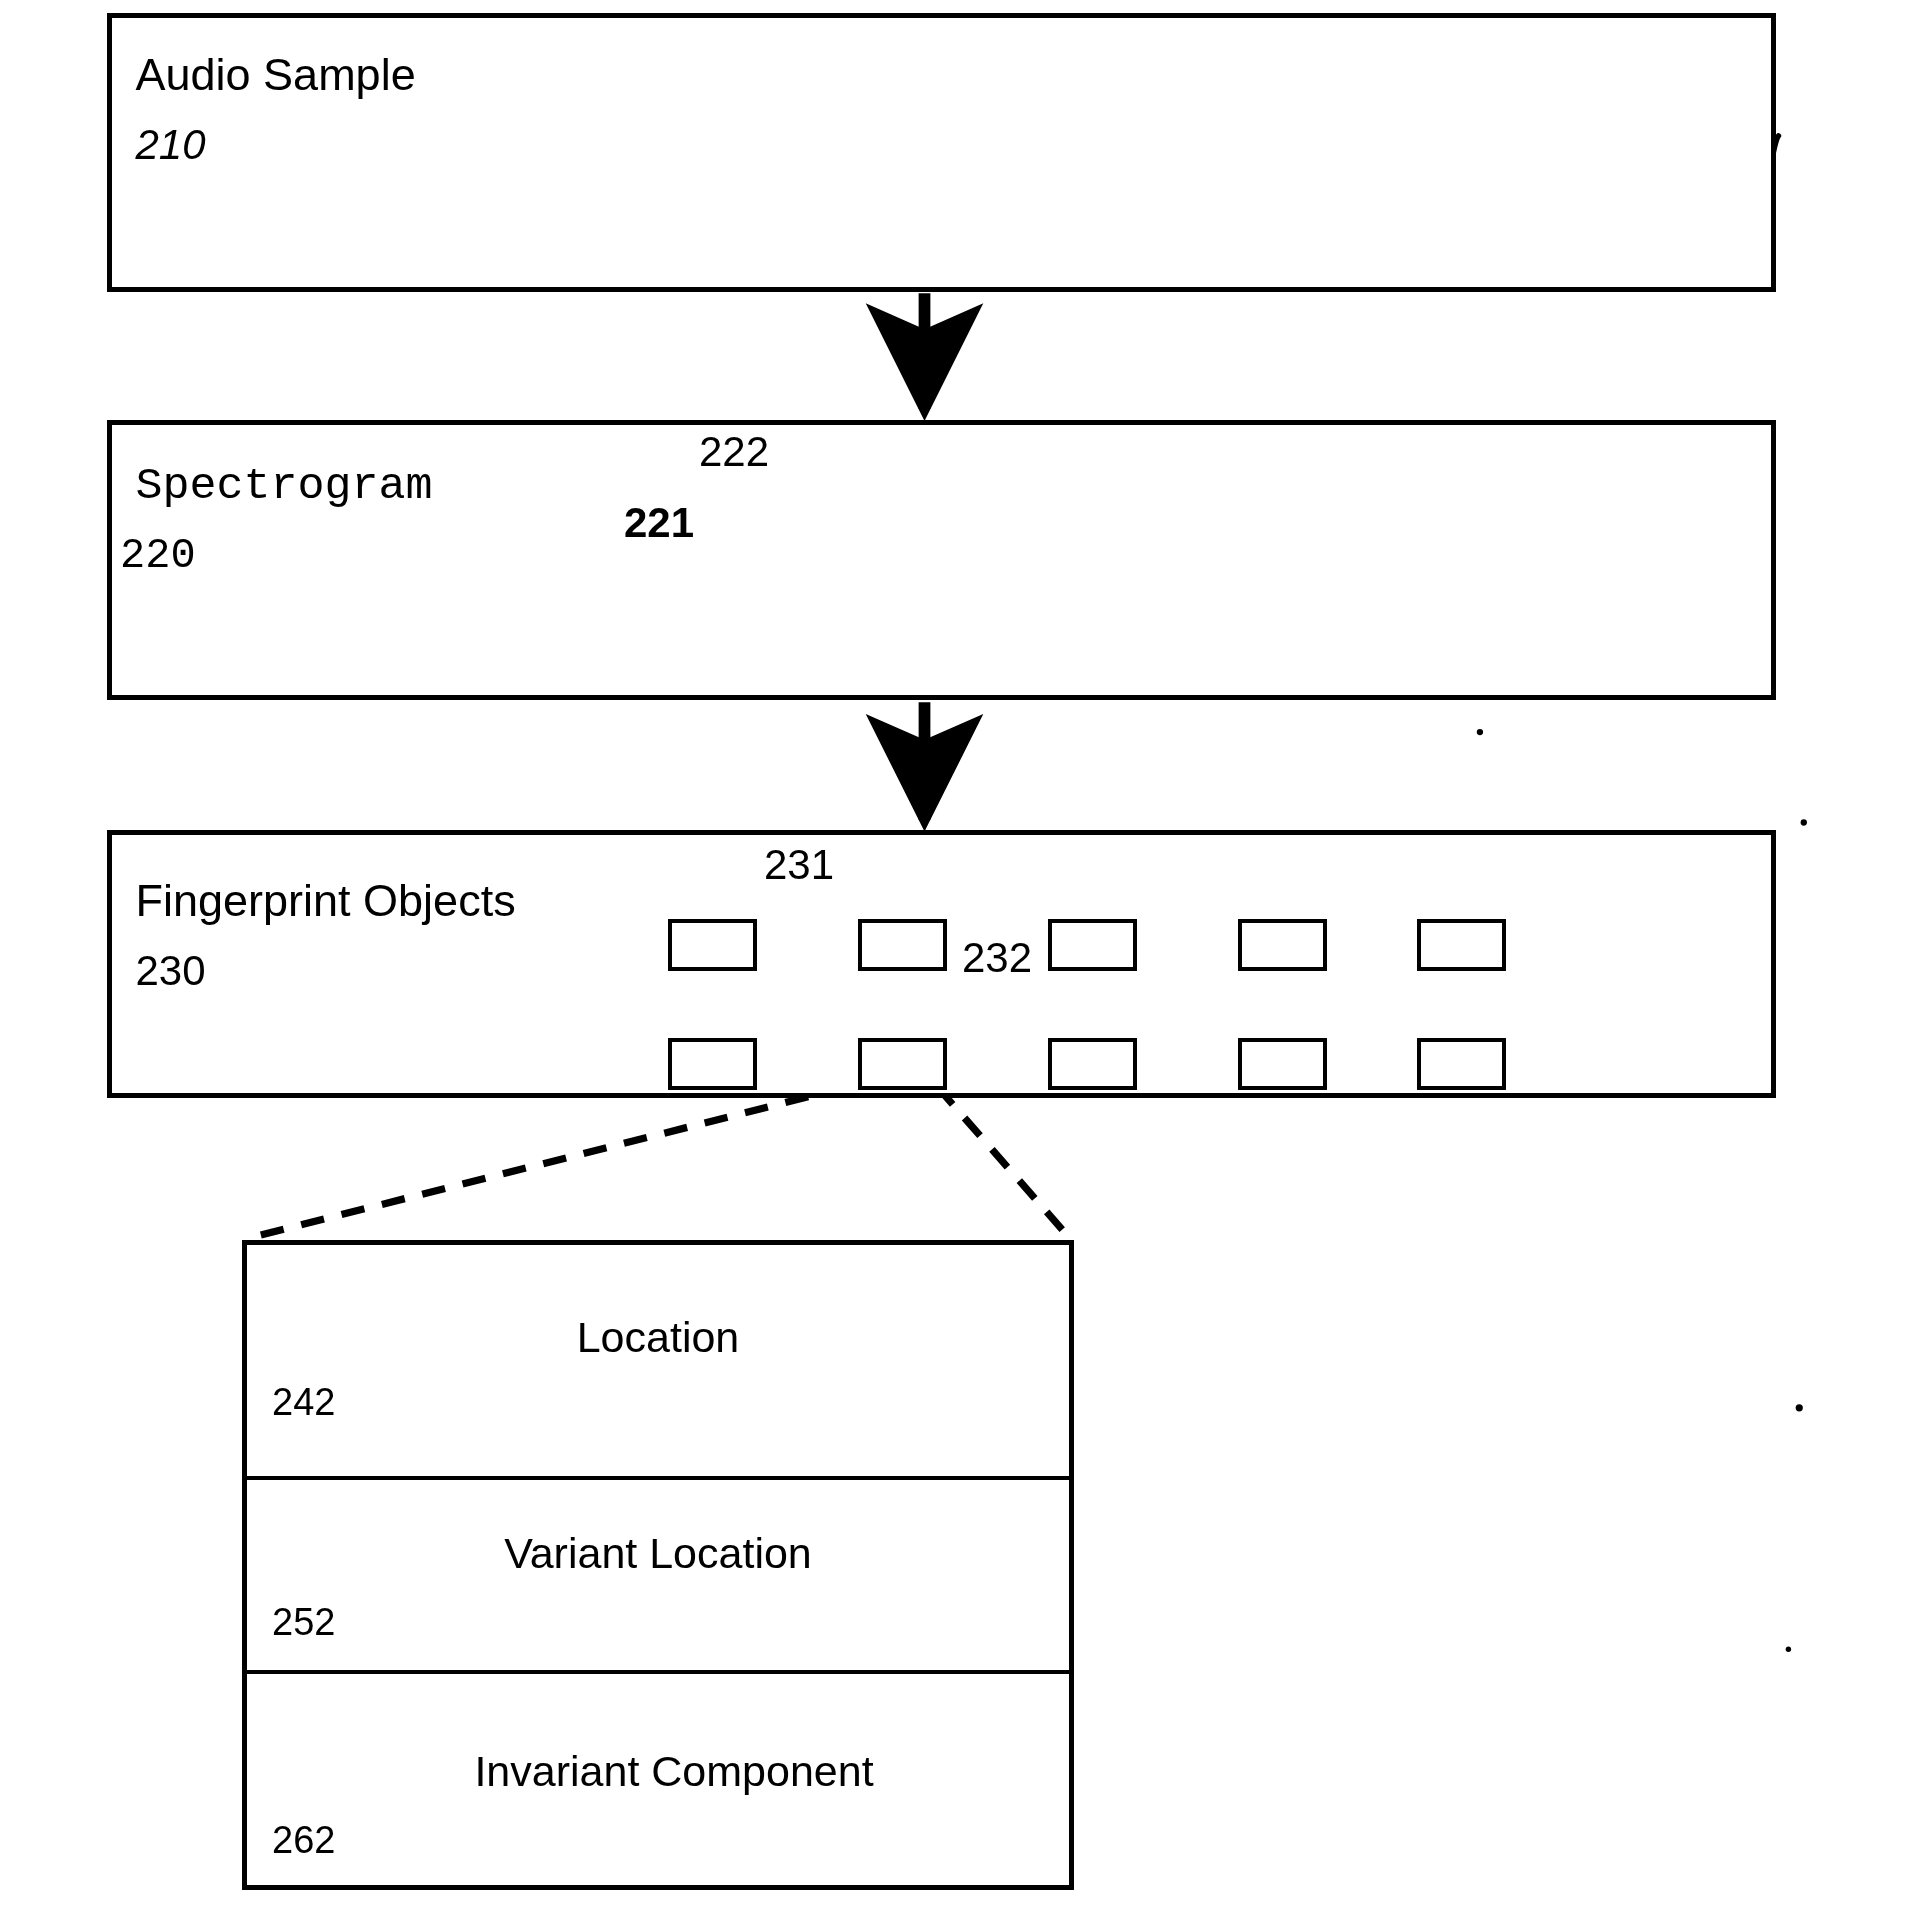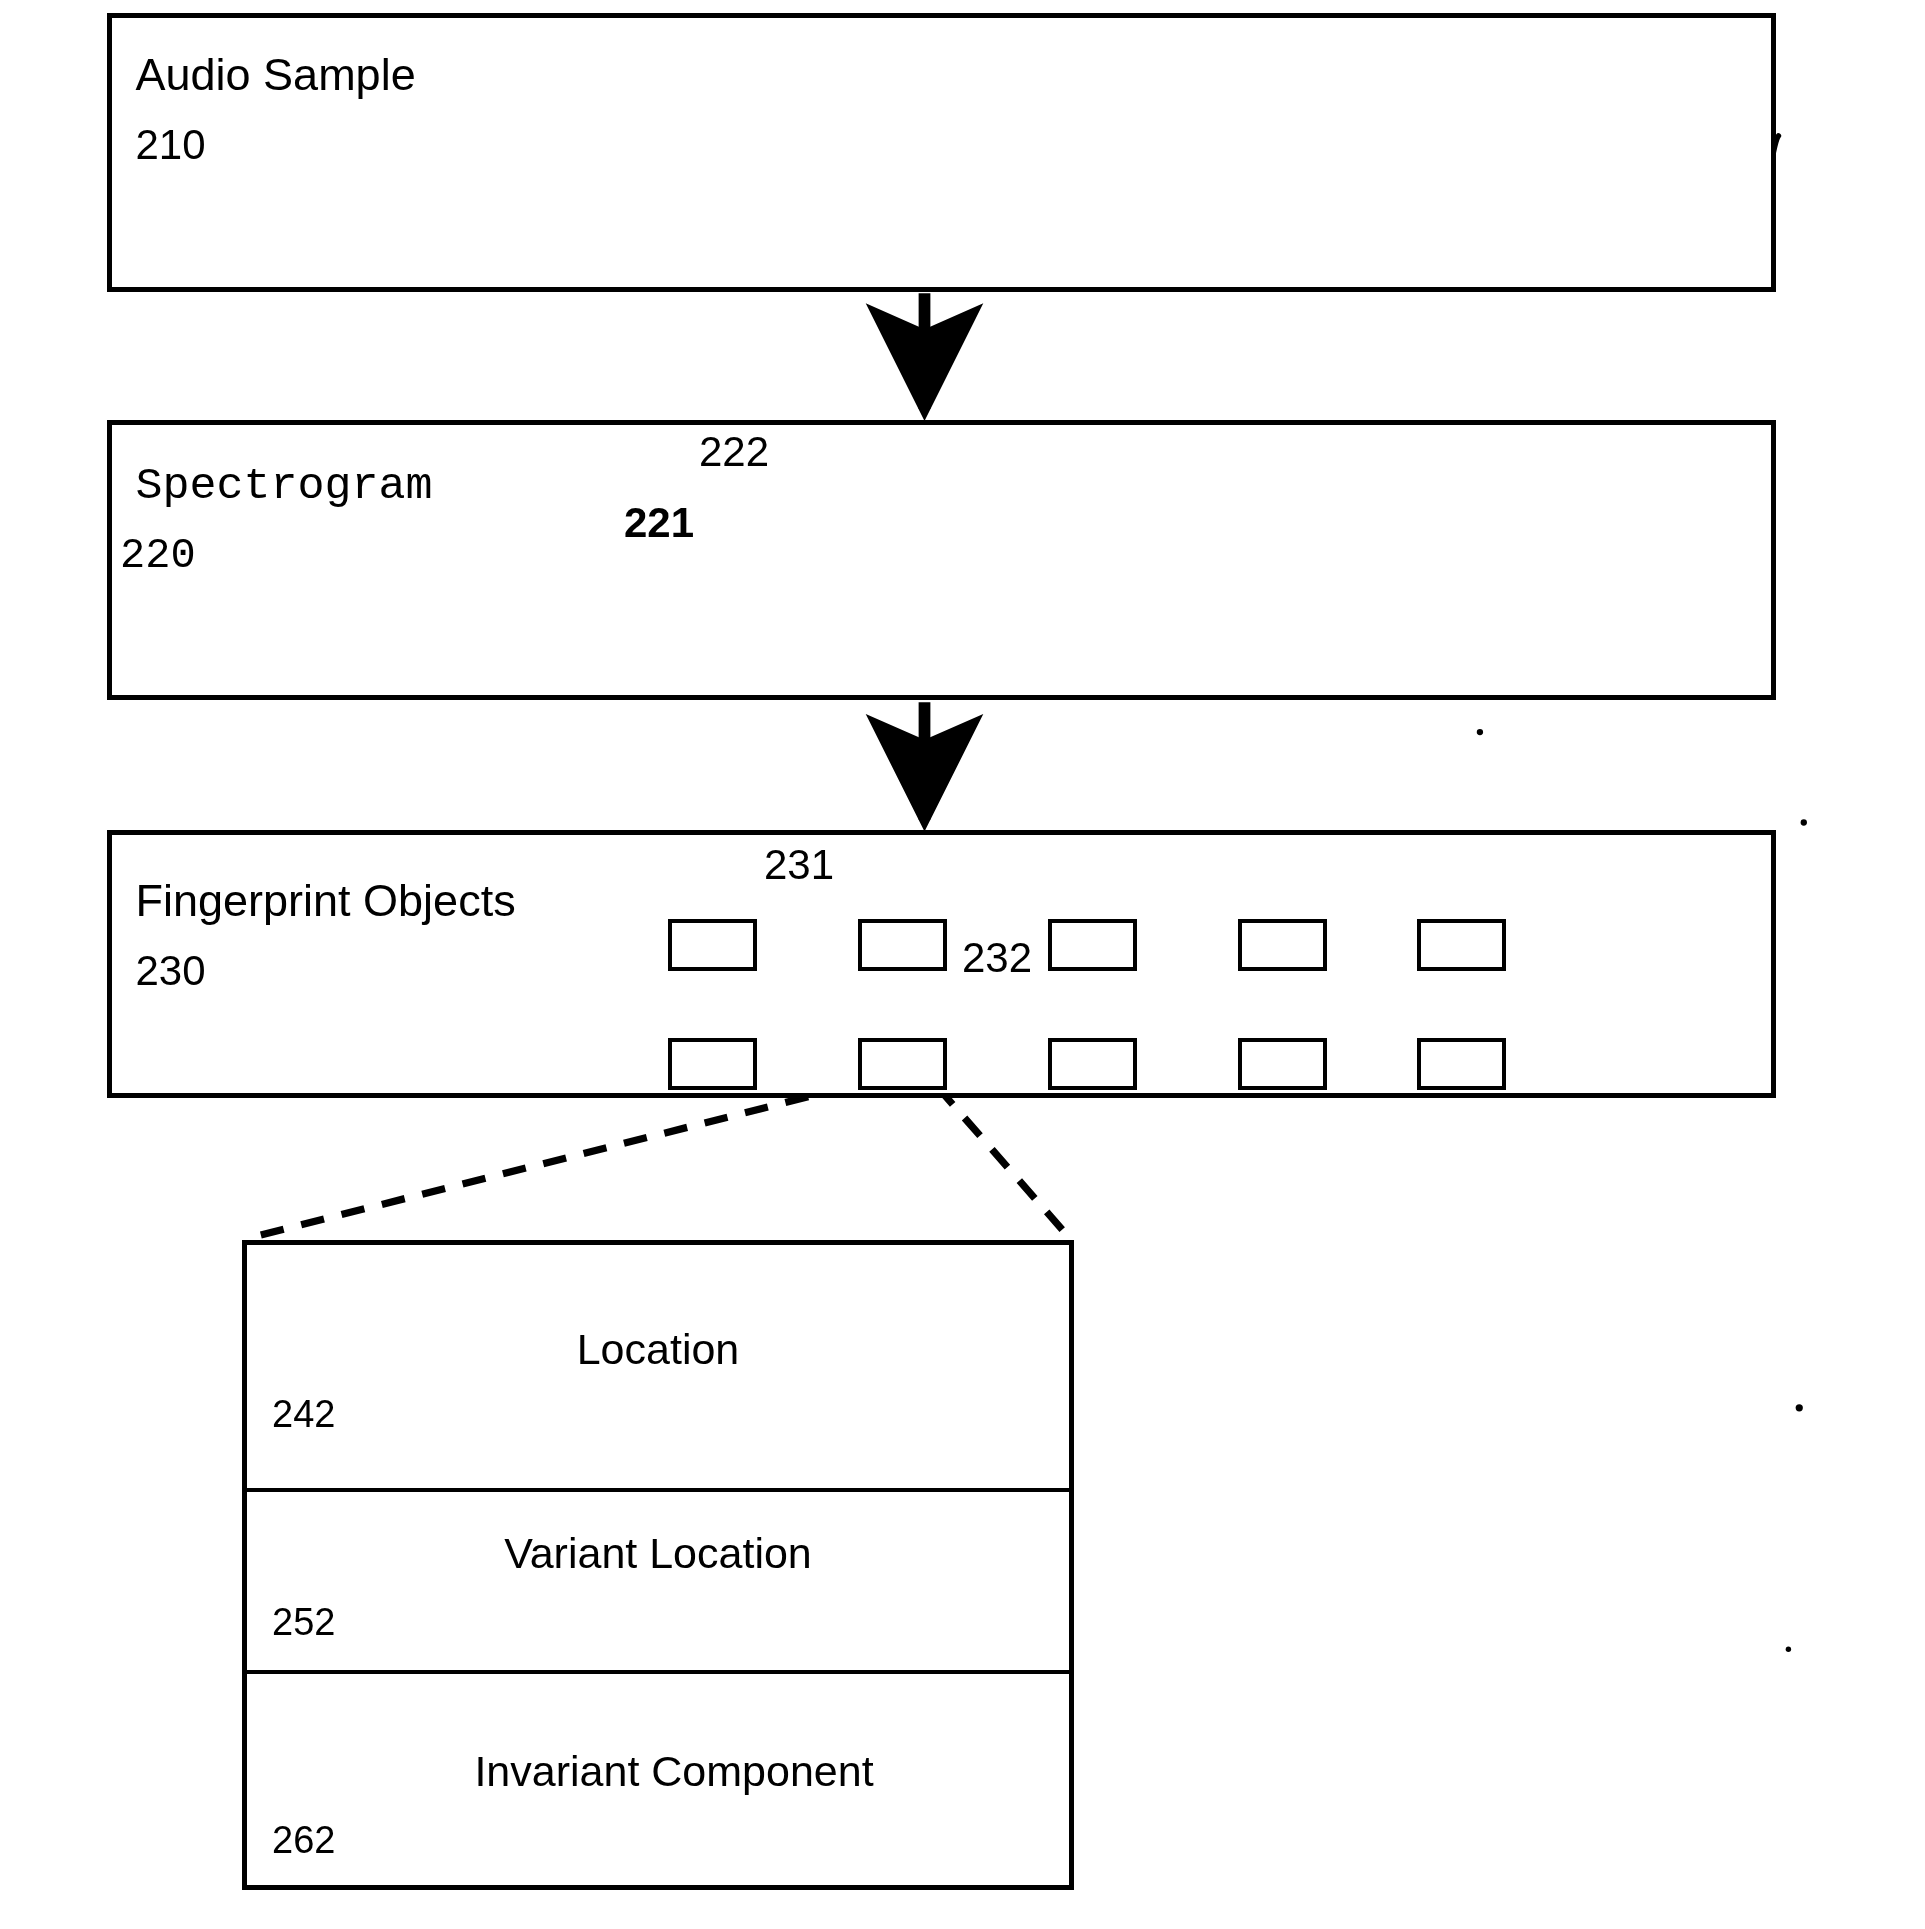--- a/index.html
+++ b/index.html
@@ -39,21 +39,21 @@
   #box-detail         { left: 242px;  top: 1240px; width: 832px;  height: 650px; }
 
   .detail-row {
     position: absolute;
     left: 0;
     width: 100%;
     box-sizing: border-box;
     border-bottom: 4.5px solid #000000;
   }
   .detail-row.last { border-bottom: none; }
-  #detail-row-location  { top: 16px;   height: 231px; }
+  #detail-row-location  { top: 4px;   height: 231px; }
   #detail-row-variant   { top: 207px; height: 222px; }
   #detail-row-invariant { top: 429px; height: 221px; }
 
   .detail-title {
     position: absolute;
     left: 0;
     width: 100%;
     text-align: center;
     font-size: 43px;
     line-height: 1;
@@ -79,21 +79,21 @@
     line-height: 1;
     white-space: nowrap;
   }
   .stage-ref {
     position: absolute;
     font-size: 42px;
     line-height: 1;
     white-space: nowrap;
   }
   #box-audio-sample .stage-title  { left: 23.5px; top: 34px; }
-  #box-audio-sample .stage-ref    { left: 23.5px; top: 106px; }
+  #box-audio-sample .stage-ref    { left: 23.5px; top: 106px; font-style: italic; }
   #box-spectrogram  .stage-title  { left: 23.5px; top: 39px; }
   #box-spectrogram  .stage-ref    { left: 8px; top: 110px; }
   #box-fingerprints .stage-title  { left: 23.5px; top: 43px; }
   #box-fingerprints .stage-ref    { left: 23.5px; top: 115px; }
 
   .callout-num {
     position: absolute;
     font-size: 42px;
     line-height: 1;
     white-space: nowrap;

